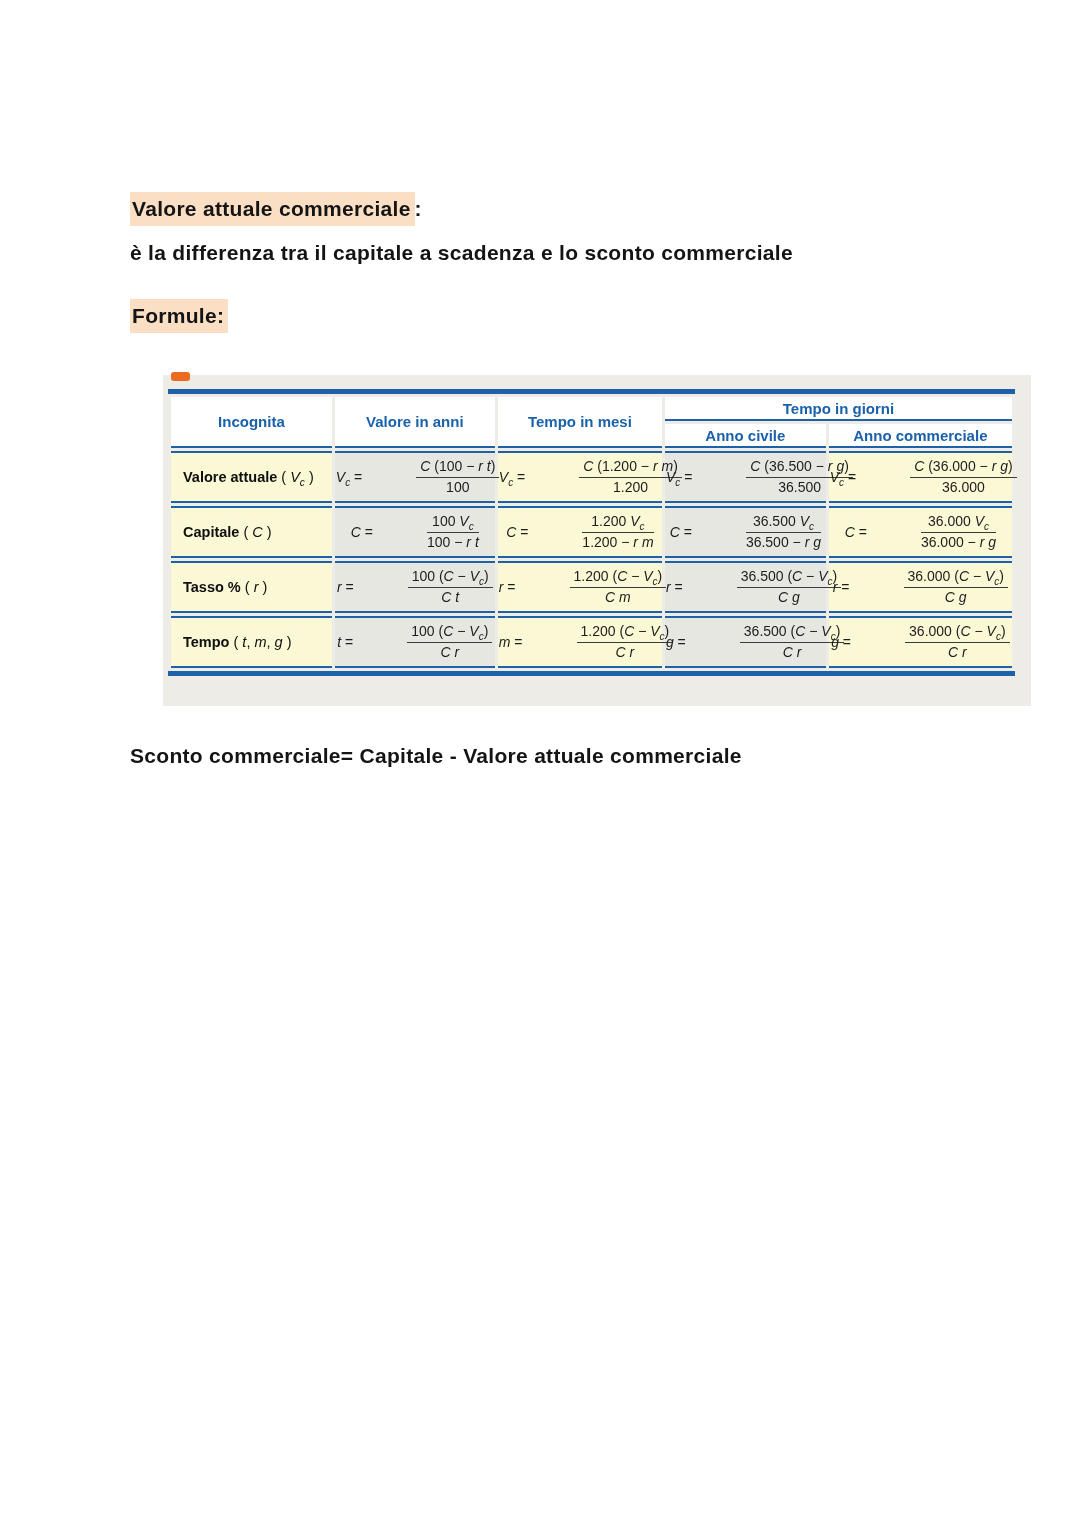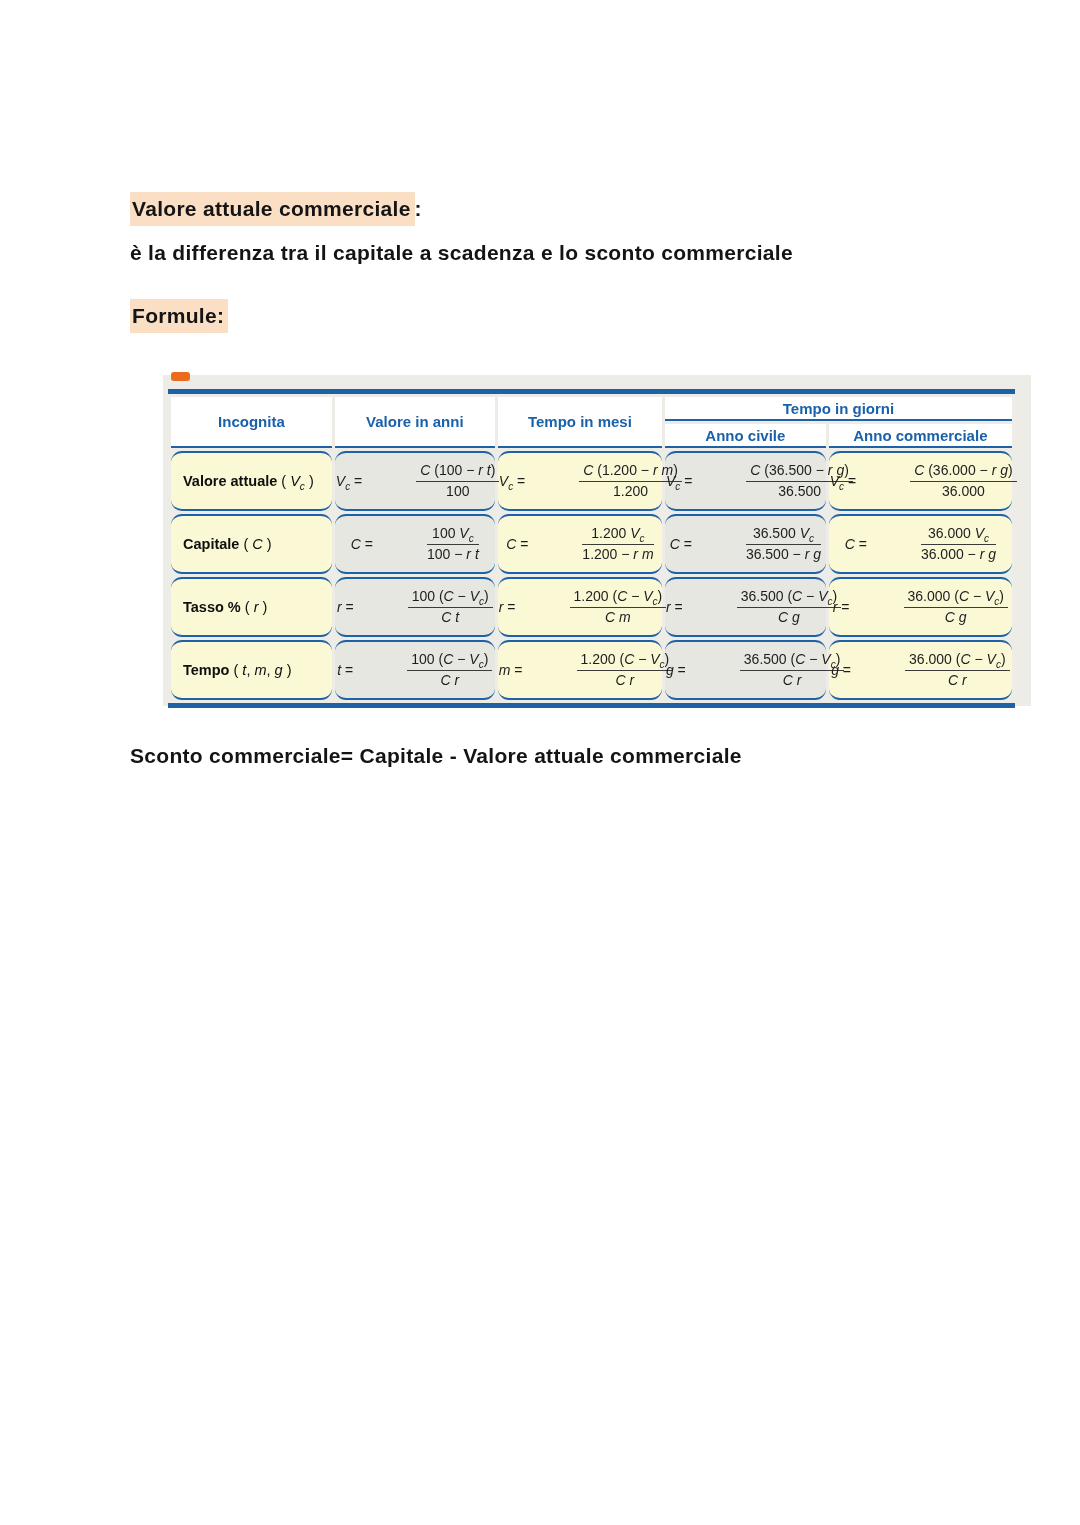--- a/index.html
+++ b/index.html
@@ -42,21 +42,21 @@
   }
   table.formulas th{
     background:#ffffff;color:var(--header-text-blue);
     font-size:15px;font-weight:700;text-align:center;padding:1px 0;
   }
   th.hmain{border-bottom:2px solid var(--table-blue);}
   th.hgrp{border-bottom:2px solid var(--table-blue);height:24px;}
   th.hsub{border-bottom:2px solid var(--table-blue);height:24px;}
   table.formulas td{
     border-top:2px solid var(--table-blue);border-bottom:2px solid var(--table-blue);
-    height:60px;vertical-align:middle;border-radius:11px;
+    height:52px;vertical-align:middle;
   }
   td.lbl{font-size:14.5px;color:#0f0f0f;padding-left:12px;text-align:left;}
   td.lbl .lbl-strong{font-weight:700;}
   .col-y{background:var(--cell-yellow);}
   .col-g{background:var(--cell-gray);}
   td.fcell{text-align:center;font-size:14px;color:#1d1d1d;}
   .eq{display:inline-flex;align-items:center;gap:6px;}
   .lhs{white-space:nowrap;}
   .frac{display:inline-block;vertical-align:middle;text-align:center;line-height:1.25;margin-left:48px;}
   .frac .num{display:block;border-bottom:1.4px solid #3a3a3a;padding:0 4px 1px;white-space:nowrap;}

